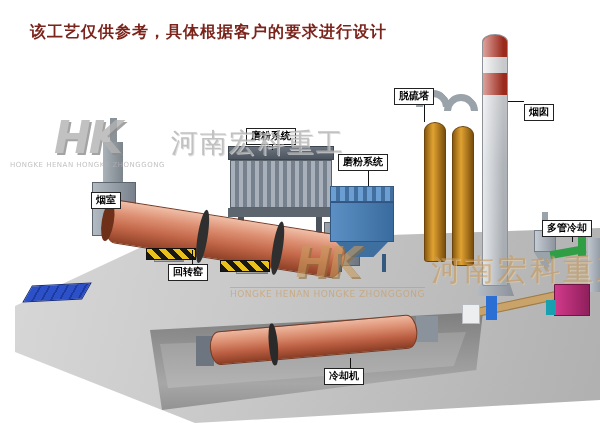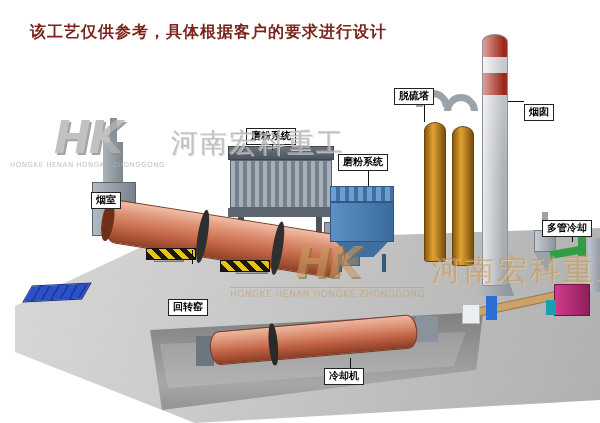--- a/index.html
+++ b/index.html
@@ -127,21 +127,21 @@
   #coolcyl-end { position:absolute; left:196px; top:336px; width:18px; height:30px; background:#6d7680; z-index:7; }
   #coolcyl-out { position:absolute; left:416px; top:316px; width:22px; height:26px; background:#8a929c; z-index:7; }
 
   
   .label { position:absolute; background:#ffffff; border:1px solid #222; color:#000;
            font-size:10px; font-weight:bold; line-height:1.25; padding:1px 4px;
            white-space:nowrap; z-index:30; }
   .leader { position:absolute; background:#111; z-index:29; }
   #lbl-smoke   { left:52px;  top:192px;margin-left:39px; }
   #ld-smoke    { left:98px;  top:199px; width:14px; height:1px; }
-  #lbl-kiln    { left:168px; top:264px;margin-top:35px; }
+  #lbl-kiln    { left:168px; top:264px; }
   #ld-kiln     { left:192px; top:250px; width:1px;  height:14px; }
   #lbl-cooler  { left:246px; top:128px; }
   #ld-cooler   { left:272px; top:144px; width:1px;  height:6px; }
   #lbl-pdc     { left:338px; top:154px; }
   #ld-pdc      { left:368px; top:170px; width:1px;  height:16px; }
   #lbl-tower   { left:394px; top:88px; }
   #ld-tower    { left:424px; top:104px; width:1px;  height:18px; }
   #lbl-chimney { left:524px; top:104px; }
   #ld-chimney  { left:508px; top:101px; width:16px; height:1px; }
   #lbl-grind   { left:542px; top:220px; }

